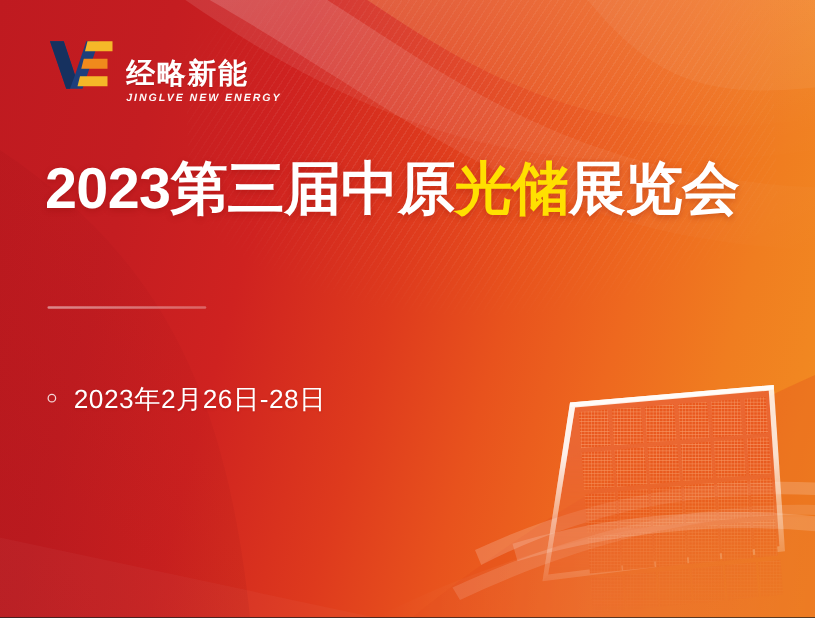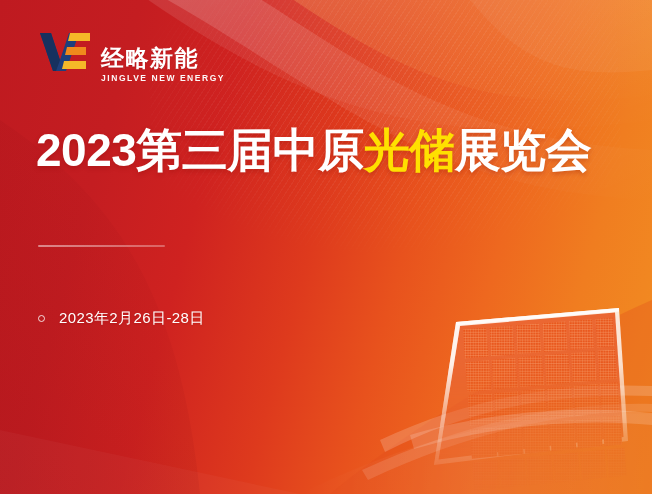--- a/index.html
+++ b/index.html
@@ -85,20 +85,21 @@
   }
   .logo-en {
     font-size: 8.5px;
     font-weight: bold;
     color: #ffffff;
     letter-spacing: 1.55px;
     line-height: 1;
     margin-top: 4px;
     white-space: nowrap;
     opacity: 0.97;
+    font-style: italic;
   }
 
   
   .headline {
     position: absolute;
     left: 36px;
     top: 126px;
     font-size: 46px;
     font-weight: bold;
     color: #ffffff;
@@ -149,21 +150,21 @@
   .info-bullet {
     width: 7px;
     height: 7px;
     border-radius: 50%;
     border: 1.3px solid rgba(255,255,255,0.82);
     box-sizing: border-box;
     margin-right: 14px;
     flex: none;
   }
   .info-text {
-    font-size: 15px;
+    font-size: 21px;
     color: #ffffff;
     letter-spacing: 0.4px;
     white-space: nowrap;
     text-shadow: 0 1px 2px rgba(120,0,0,0.22);
   }
 
   
   .panel-wrap {
     position: absolute;
     left: 400px;

